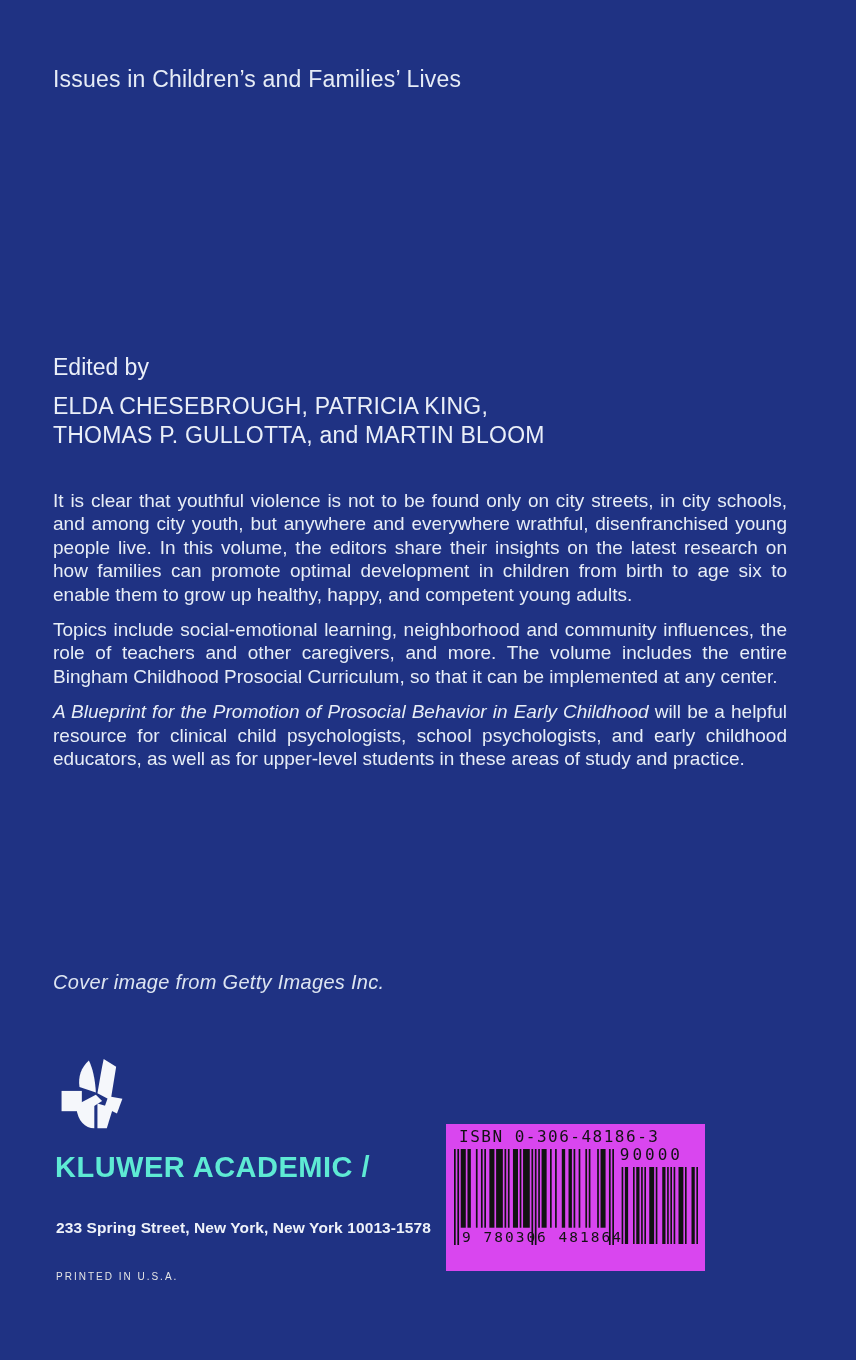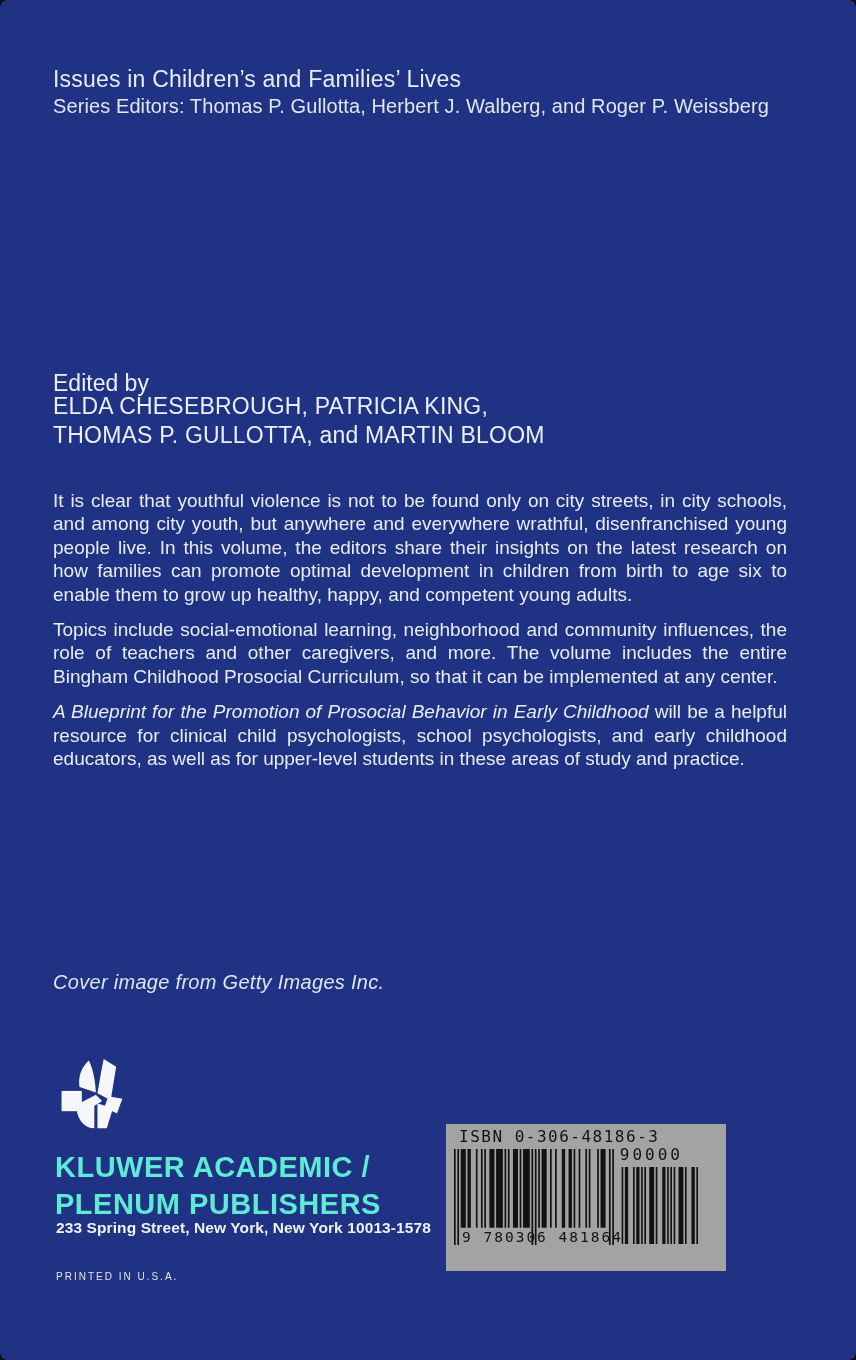--- a/index.html
+++ b/index.html
@@ -4,21 +4,20 @@
 <style>
   html, body { margin: 0; padding: 0; background: #111; }
   .cover {
     position: relative;
     width: 856px;
     height: 1360px;
     background: #1f3283;
     overflow: hidden;
     font-family: "Liberation Sans", sans-serif;
     color: #e9eef7;
-    border-radius: 8px;
   }
   .abs { position: absolute; }
 
   
   .series-title {
     left: 53px; top: 66px;
     font-size: 23px;
     color: #e6ecf6;
     letter-spacing: 0.2px;
   }
@@ -38,21 +37,20 @@
     color: #f3f5fa;
     letter-spacing: 0.2px;
   }
   .book-title .t-line { display: block; }
 
   
   .edited-by {
     left: 53px; top: 354px;
     font-size: 23px;
     color: #eaeff8;
-    margin-top: 16px;
   }
   .editor-names {
     left: 53px; top: 392px;
     font-size: 23px;
     line-height: 29px;
     color: #eaeff8;
     letter-spacing: 0.2px;
   }
   .editor-names .e-line { display: block; }
 
@@ -104,22 +102,21 @@
     font-size: 10px;
     font-weight: normal;
     color: #e5e5e5;
     letter-spacing: 2px;
   }
 
   
   .barcode-box {
     left: 446px; top: 1124px;
     width: 259px; height: 147px;
-    background: #a3a3a3;
-    padding-left: 21px;
+    background: #d946ef;
   }
   .isbn-label {
     position: absolute;
     left: 13px; top: 3px;
     font-family: "DejaVu Sans Mono", monospace;
     font-size: 16px;
     letter-spacing: 1.5px;
     color: #121212;
     white-space: nowrap;
   }
@@ -157,21 +154,20 @@
     width: 78px; height: 77px;
   }
 </style>
 </head>
 <body>
 
 <div class="cover">
 
   <div class="abs series-title">Issues in Children’s and Families’ Lives</div>
 
-  <div class="abs series-editors">Series Editors: Thomas P. Gullotta, Herbert J. Walberg, and Roger P. Weissberg</div>
 
 
   <div class="abs edited-by">Edited by</div>
 
   <div class="abs editor-names">
     <span class="e-line">ELDA CHESEBROUGH, PATRICIA KING,</span>
     <span class="e-line">THOMAS P. GULLOTTA, and MARTIN BLOOM</span>
   </div>
 
   <div class="abs description">
@@ -196,21 +192,20 @@
       <path d="M46,47 L54,55 L30,70 L21,60 Z"></path>
 
       <path d="M44,58 L44,90 C32,90 23,81 21,64 Z"></path>
 
       <path d="M48,58 L68,64 L60,90 L48,90 Z"></path>
     </svg>
   </div>
 
   <div class="abs publisher-name">
     <span class="p-line">KLUWER ACADEMIC /</span>
-    <span class="p-line">PLENUM PUBLISHERS</span>
   </div>
 
   <div class="abs publisher-address">233 Spring Street, New York, New York 10013-1578</div>
 
   <div class="abs printed-in">PRINTED IN U.S.A.</div>
 
   <div class="abs barcode-box">
     <div class="isbn-label">ISBN 0-306-48186-3</div>
     <svg id="ean-bars" class="ean-bars" viewBox="0 0 95 100" preserveAspectRatio="none" xmlns="http://www.w3.org/2000/svg">
         <rect x="0" y="0" width="1" height="100"></rect>

